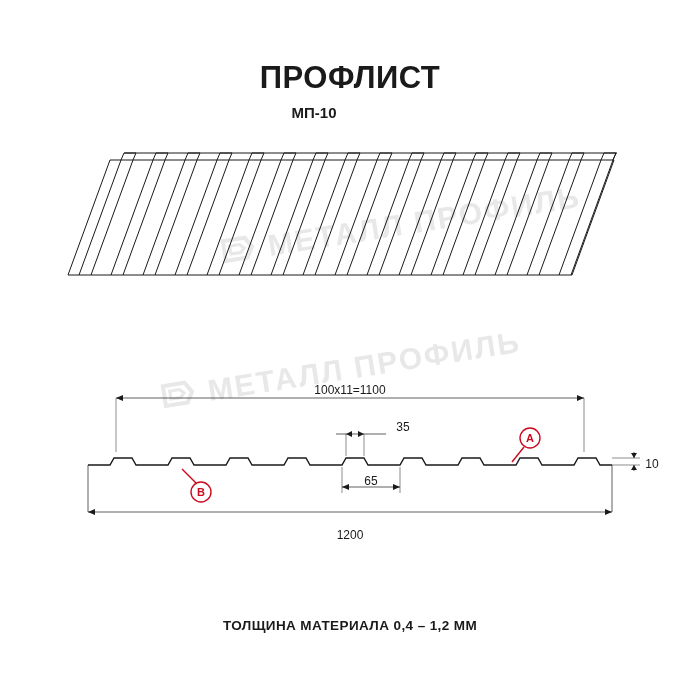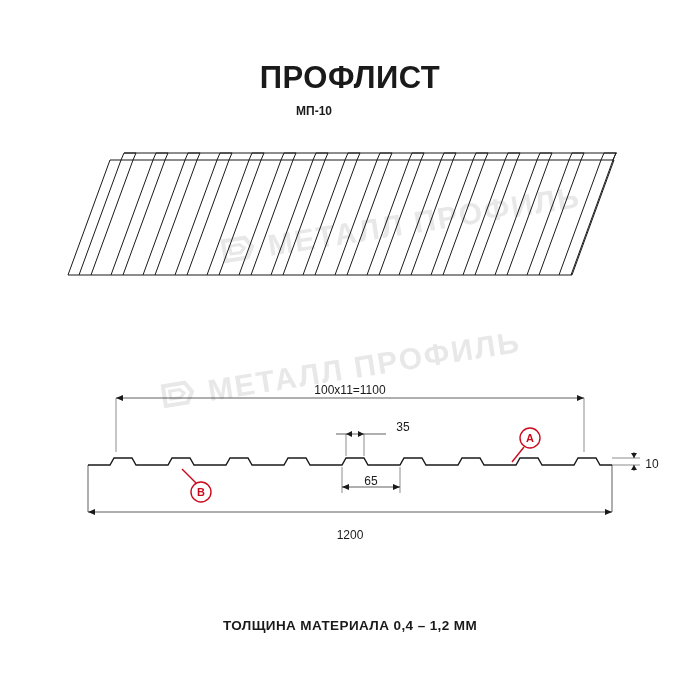--- a/index.html
+++ b/index.html
@@ -30,21 +30,21 @@
     font-weight: bold;
     letter-spacing: 0.5px;
     color: #1a1a1a;
   }
   .subtitle {
     position: absolute;
     top: 104px;
     left: 0;
     width: 628px;
     text-align: center;
-    font-size: 12px;
+    font-size: 15px;
     font-weight: bold;
     color: #1a1a1a;
   }
   .footer-note {
     position: absolute;
     top: 618px;
     left: 0;
     width: 700px;
     text-align: center;
     font-size: 13.5px;

